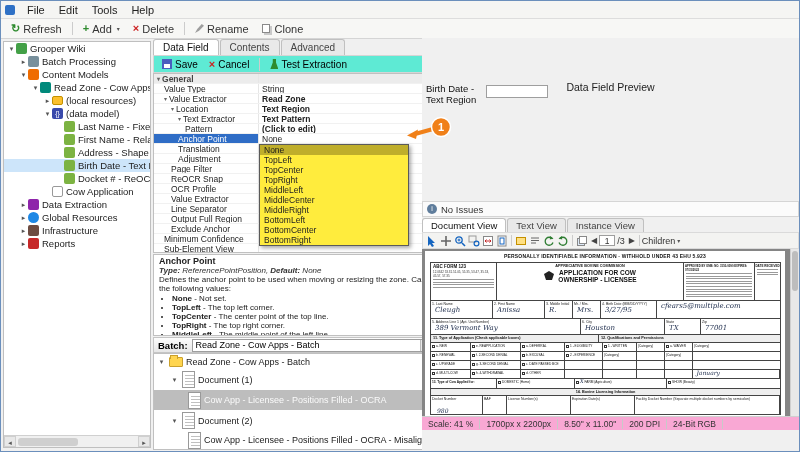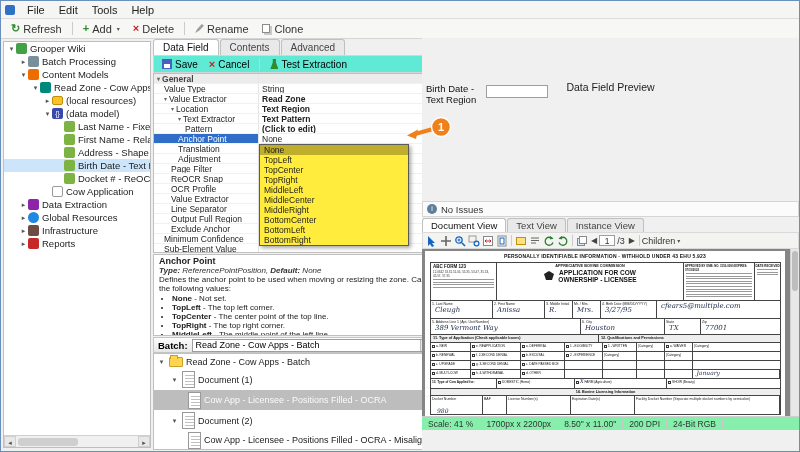--- a/index.html
+++ b/index.html
@@ -103,21 +103,21 @@
   .vtoolbar{position:absolute;top:194px;left:0;right:0;height:17px;background:#f3f3f1;border:1px solid #dadada;
             display:flex;align-items:center;padding:0 2px;font-size:9px;color:#333;}
   .vi{width:14px;height:13px;display:flex;align-items:center;justify-content:center;}
   .vsep{width:1px;height:11px;background:#ccc;margin:0 2px;}
   .npbtn{font-size:8px;color:#444;padding:0 2px;}
   .pagebox{width:16px;height:11px;background:#fff;border:1px solid #9e9e9e;font-size:8.5px;text-align:center;line-height:10px;}
   .caret{font-size:6px;color:#555;margin-left:2px;}
   .docarea{position:absolute;top:211px;left:0;right:0;bottom:35px;background:#858585;overflow:hidden;}
   .vscroll{position:absolute;right:0;top:0;bottom:0;width:9px;background:#e8e8e8;border-left:1px solid #cfcfcf;}
   .vthumb{position:absolute;left:1px;top:2px;width:6px;height:40px;background:#bdbdbd;border-radius:3px;}
-  .vstatus{position:absolute;left:0;right:0;bottom:21px;height:14px;background:#86efac;border-top:1px solid #cfcfcf;
+  .vstatus{position:absolute;left:0;right:0;bottom:21px;height:14px;background:#f9a8d4;border-top:1px solid #cfcfcf;
            display:flex;align-items:center;font-size:8.5px;color:#333;}
   .seg{padding:0 6px;border-right:1px solid #c9c9c9;height:10px;line-height:10px;white-space:nowrap;}
 
   
   .page{position:absolute;left:3px;top:2px;width:360px;height:220px;background:#fff;color:#111;}
   .banner{font-size:5px;font-weight:bold;text-align:center;padding-top:2px;letter-spacing:.2px;}
   .form{position:absolute;left:5px;top:11px;right:4px;border:1px solid #444;}
   .frow{display:flex;border-bottom:1px solid #444;}
   .fc{border-right:1px solid #444;position:relative;overflow:hidden;}
   .fc:last-child{border-right:none;}
@@ -387,35 +387,35 @@
           <span class="pvalue"></span>
         </div>
       <div class="prow">
           <span class="plabel pi1">
             <span>Minimum Confidence</span>
           </span>
           <span class="pvalue"></span>
         </div>
       <div class="prow">
           <span class="plabel pi1">
-            <span>Sub-Element Value</span>
+            <span>Sub-Element View</span>
           </span>
           <span class="pvalue"></span>
         </div>
 
       <div class="ddl">
         <div class="ddi first">None</div>
         <div class="ddi">TopLeft</div>
         <div class="ddi">TopCenter</div>
         <div class="ddi">TopRight</div>
         <div class="ddi">MiddleLeft</div>
         <div class="ddi">MiddleCenter</div>
         <div class="ddi">MiddleRight</div>
+        <div class="ddi">BottomLeft</div>
         <div class="ddi">BottomCenter</div>
-        <div class="ddi">BottomLeft</div>
         <div class="ddi">BottomRight</div>
       </div>
     </div>
 
     <div class="help">
       <div class="htitle">Anchor Point</div>
       <div class="typeline">
         <b>Type:</b>
         <span>ReferencePointPosition,</span>
         <b>Default:</b>

